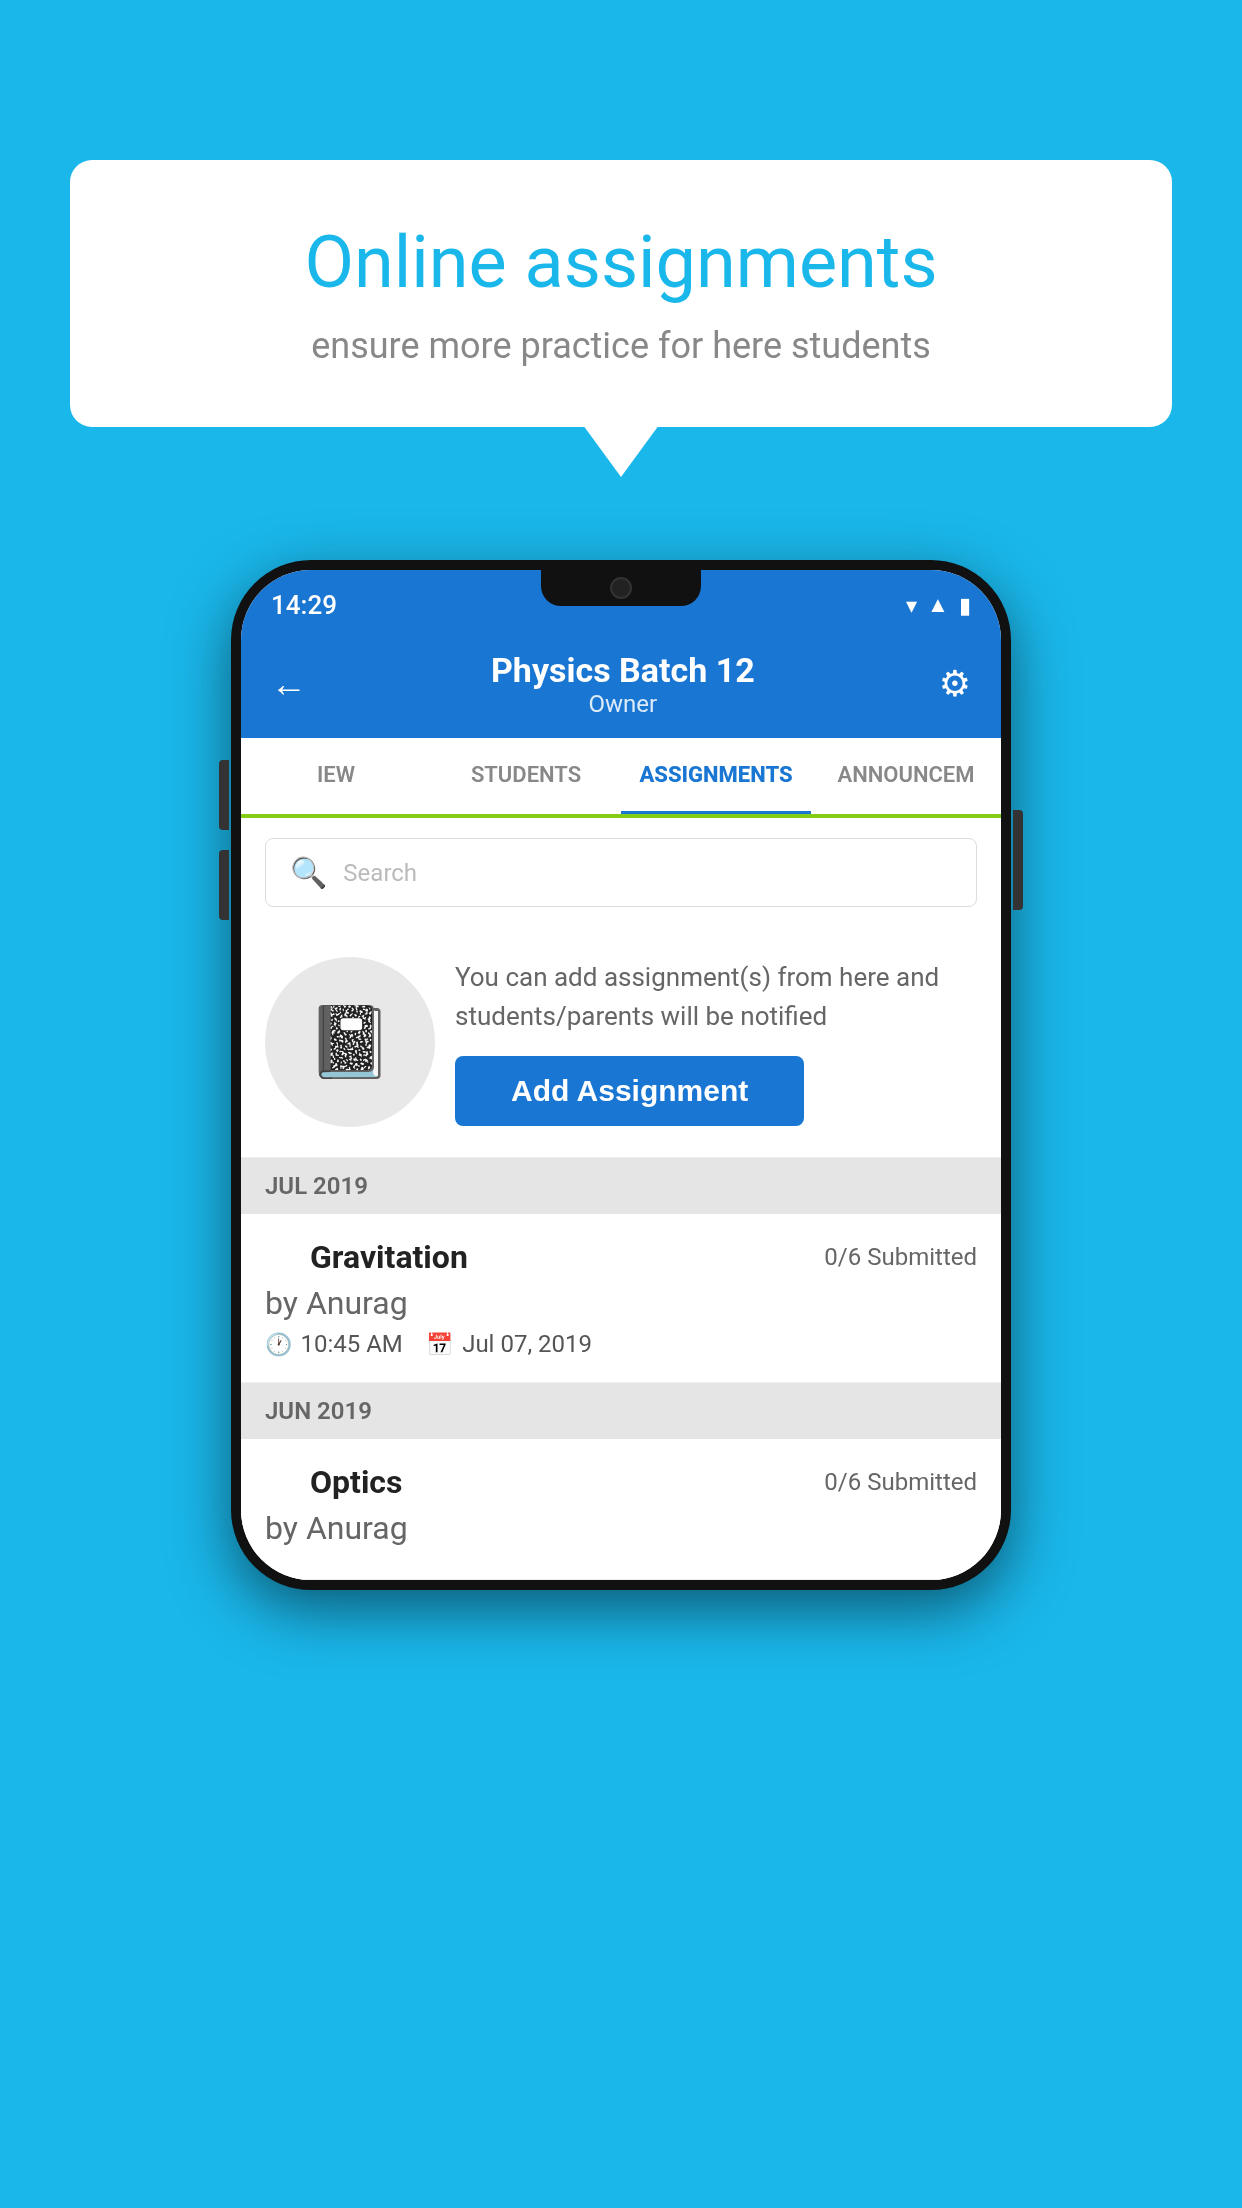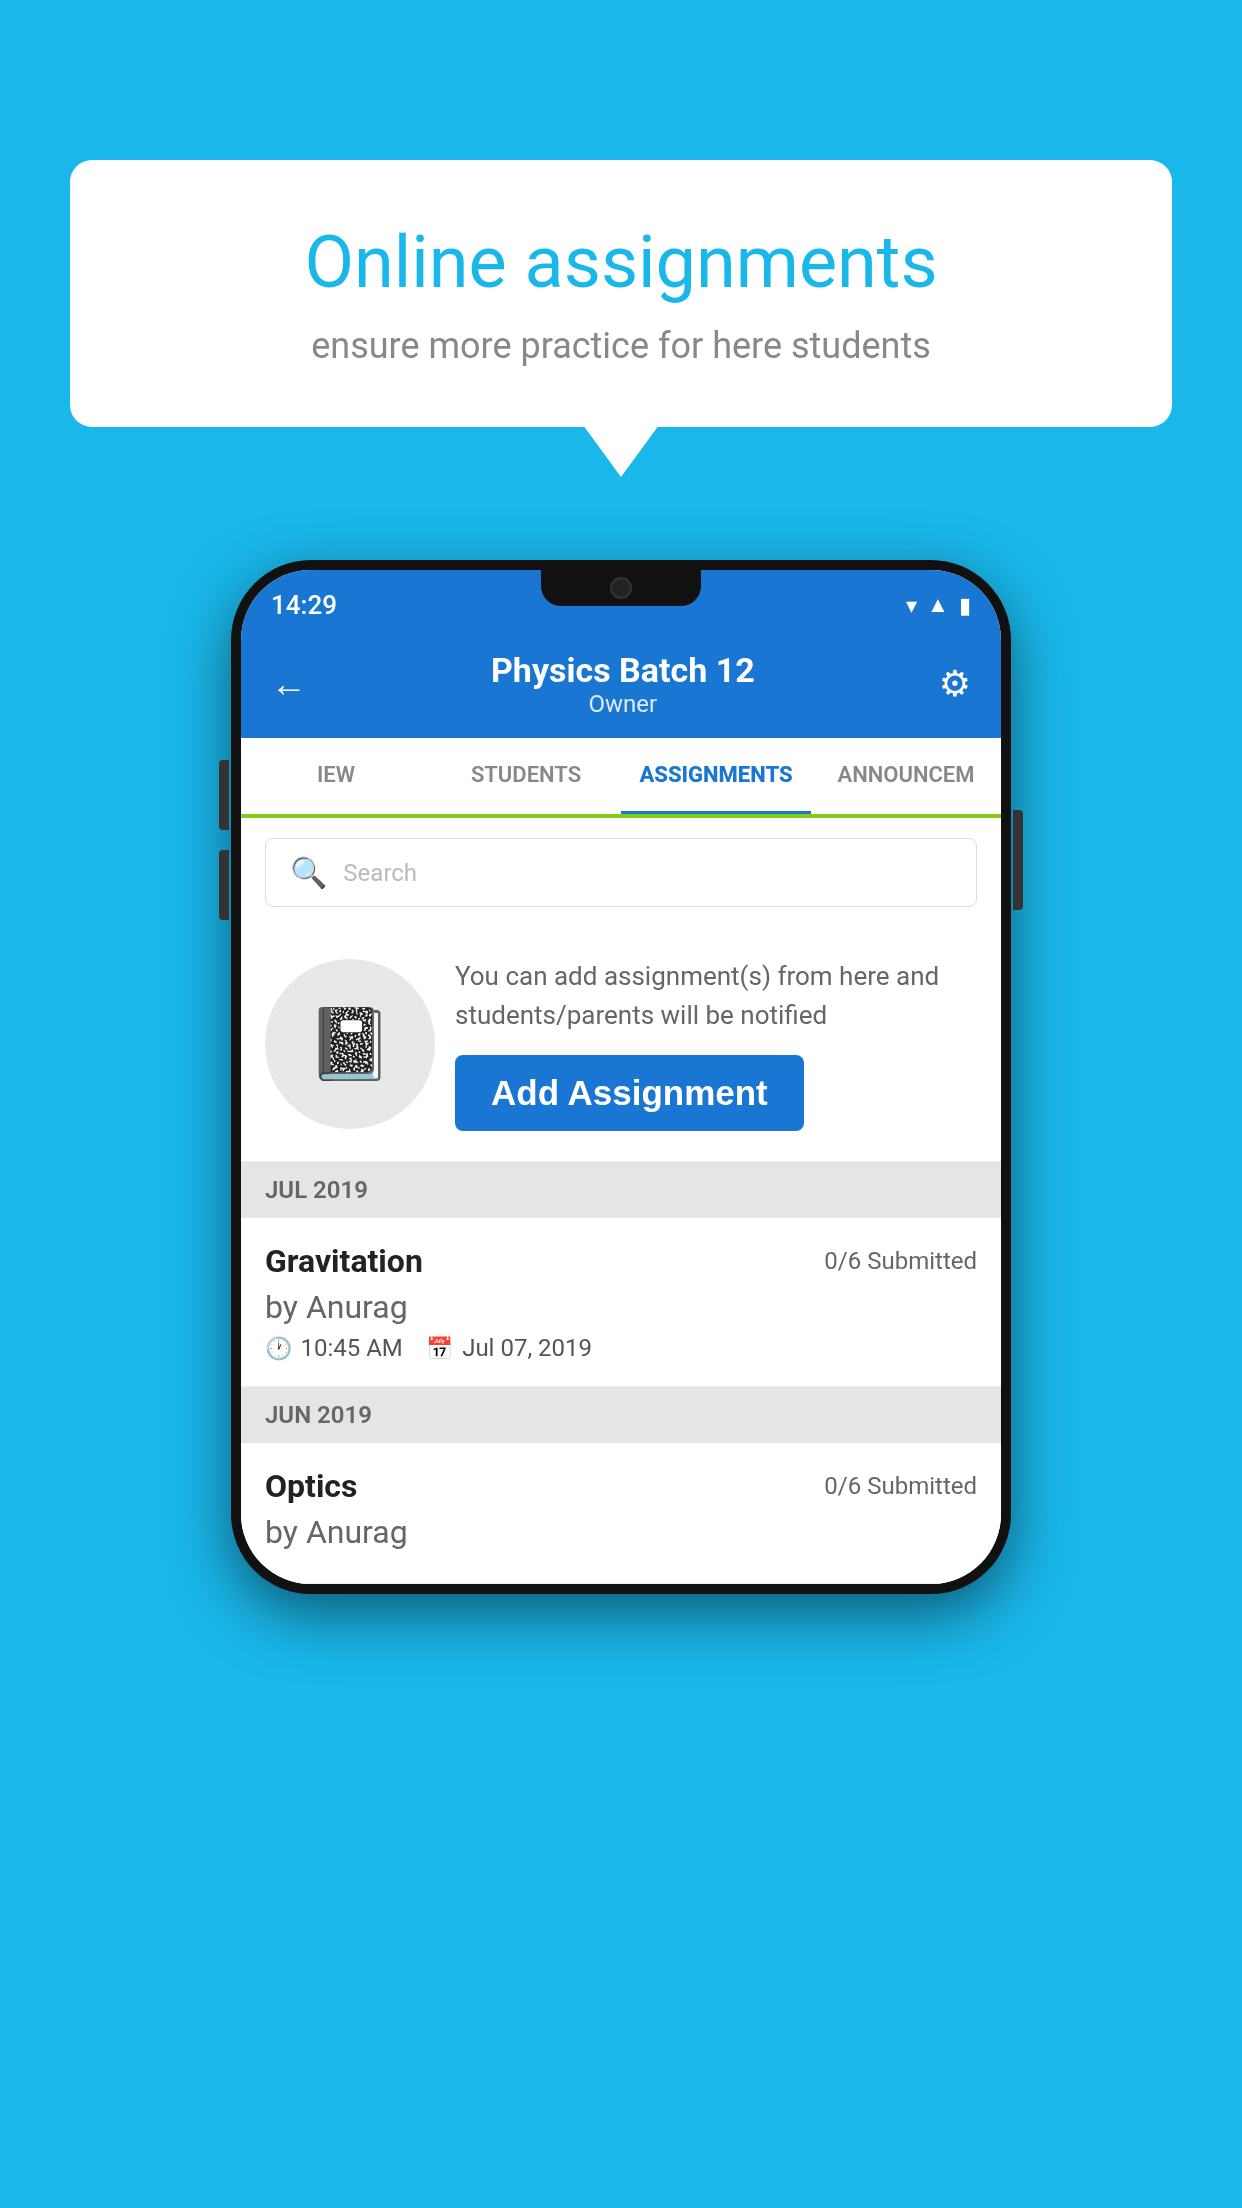--- a/index.html
+++ b/index.html
@@ -254,22 +254,22 @@
       font-size: 26px;
       line-height: 1.5;
       margin-bottom: 20px;
     }
 
     .add-assignment-btn {
       background: #1976d2;
       color: white;
       border: none;
       border-radius: 8px;
-      padding: 18px 36px;
-      font-size: 35px;
+      padding: 18px 56px;
+      font-size: 30px;
       font-weight: 600;
       cursor: pointer;
     }
 
     
     .section-header {
       background: #e5e5e5;
       padding: 14px 24px;
       font-size: 24px;
       font-weight: 600;
@@ -281,20 +281,21 @@
       background: white;
       padding: 24px 24px;
       border-bottom: 1px solid #eee;
     }
 
     .assignment-row1 {
       display: flex;
       justify-content: space-between;
       align-items: center;
       margin-bottom: 8px;
+      margin-left: 45px;
     }
 
     .assignment-name {
       font-size: 32px;
       font-weight: 700;
       color: #222;
     }
 
     .assignment-submitted {
       font-size: 24px;

